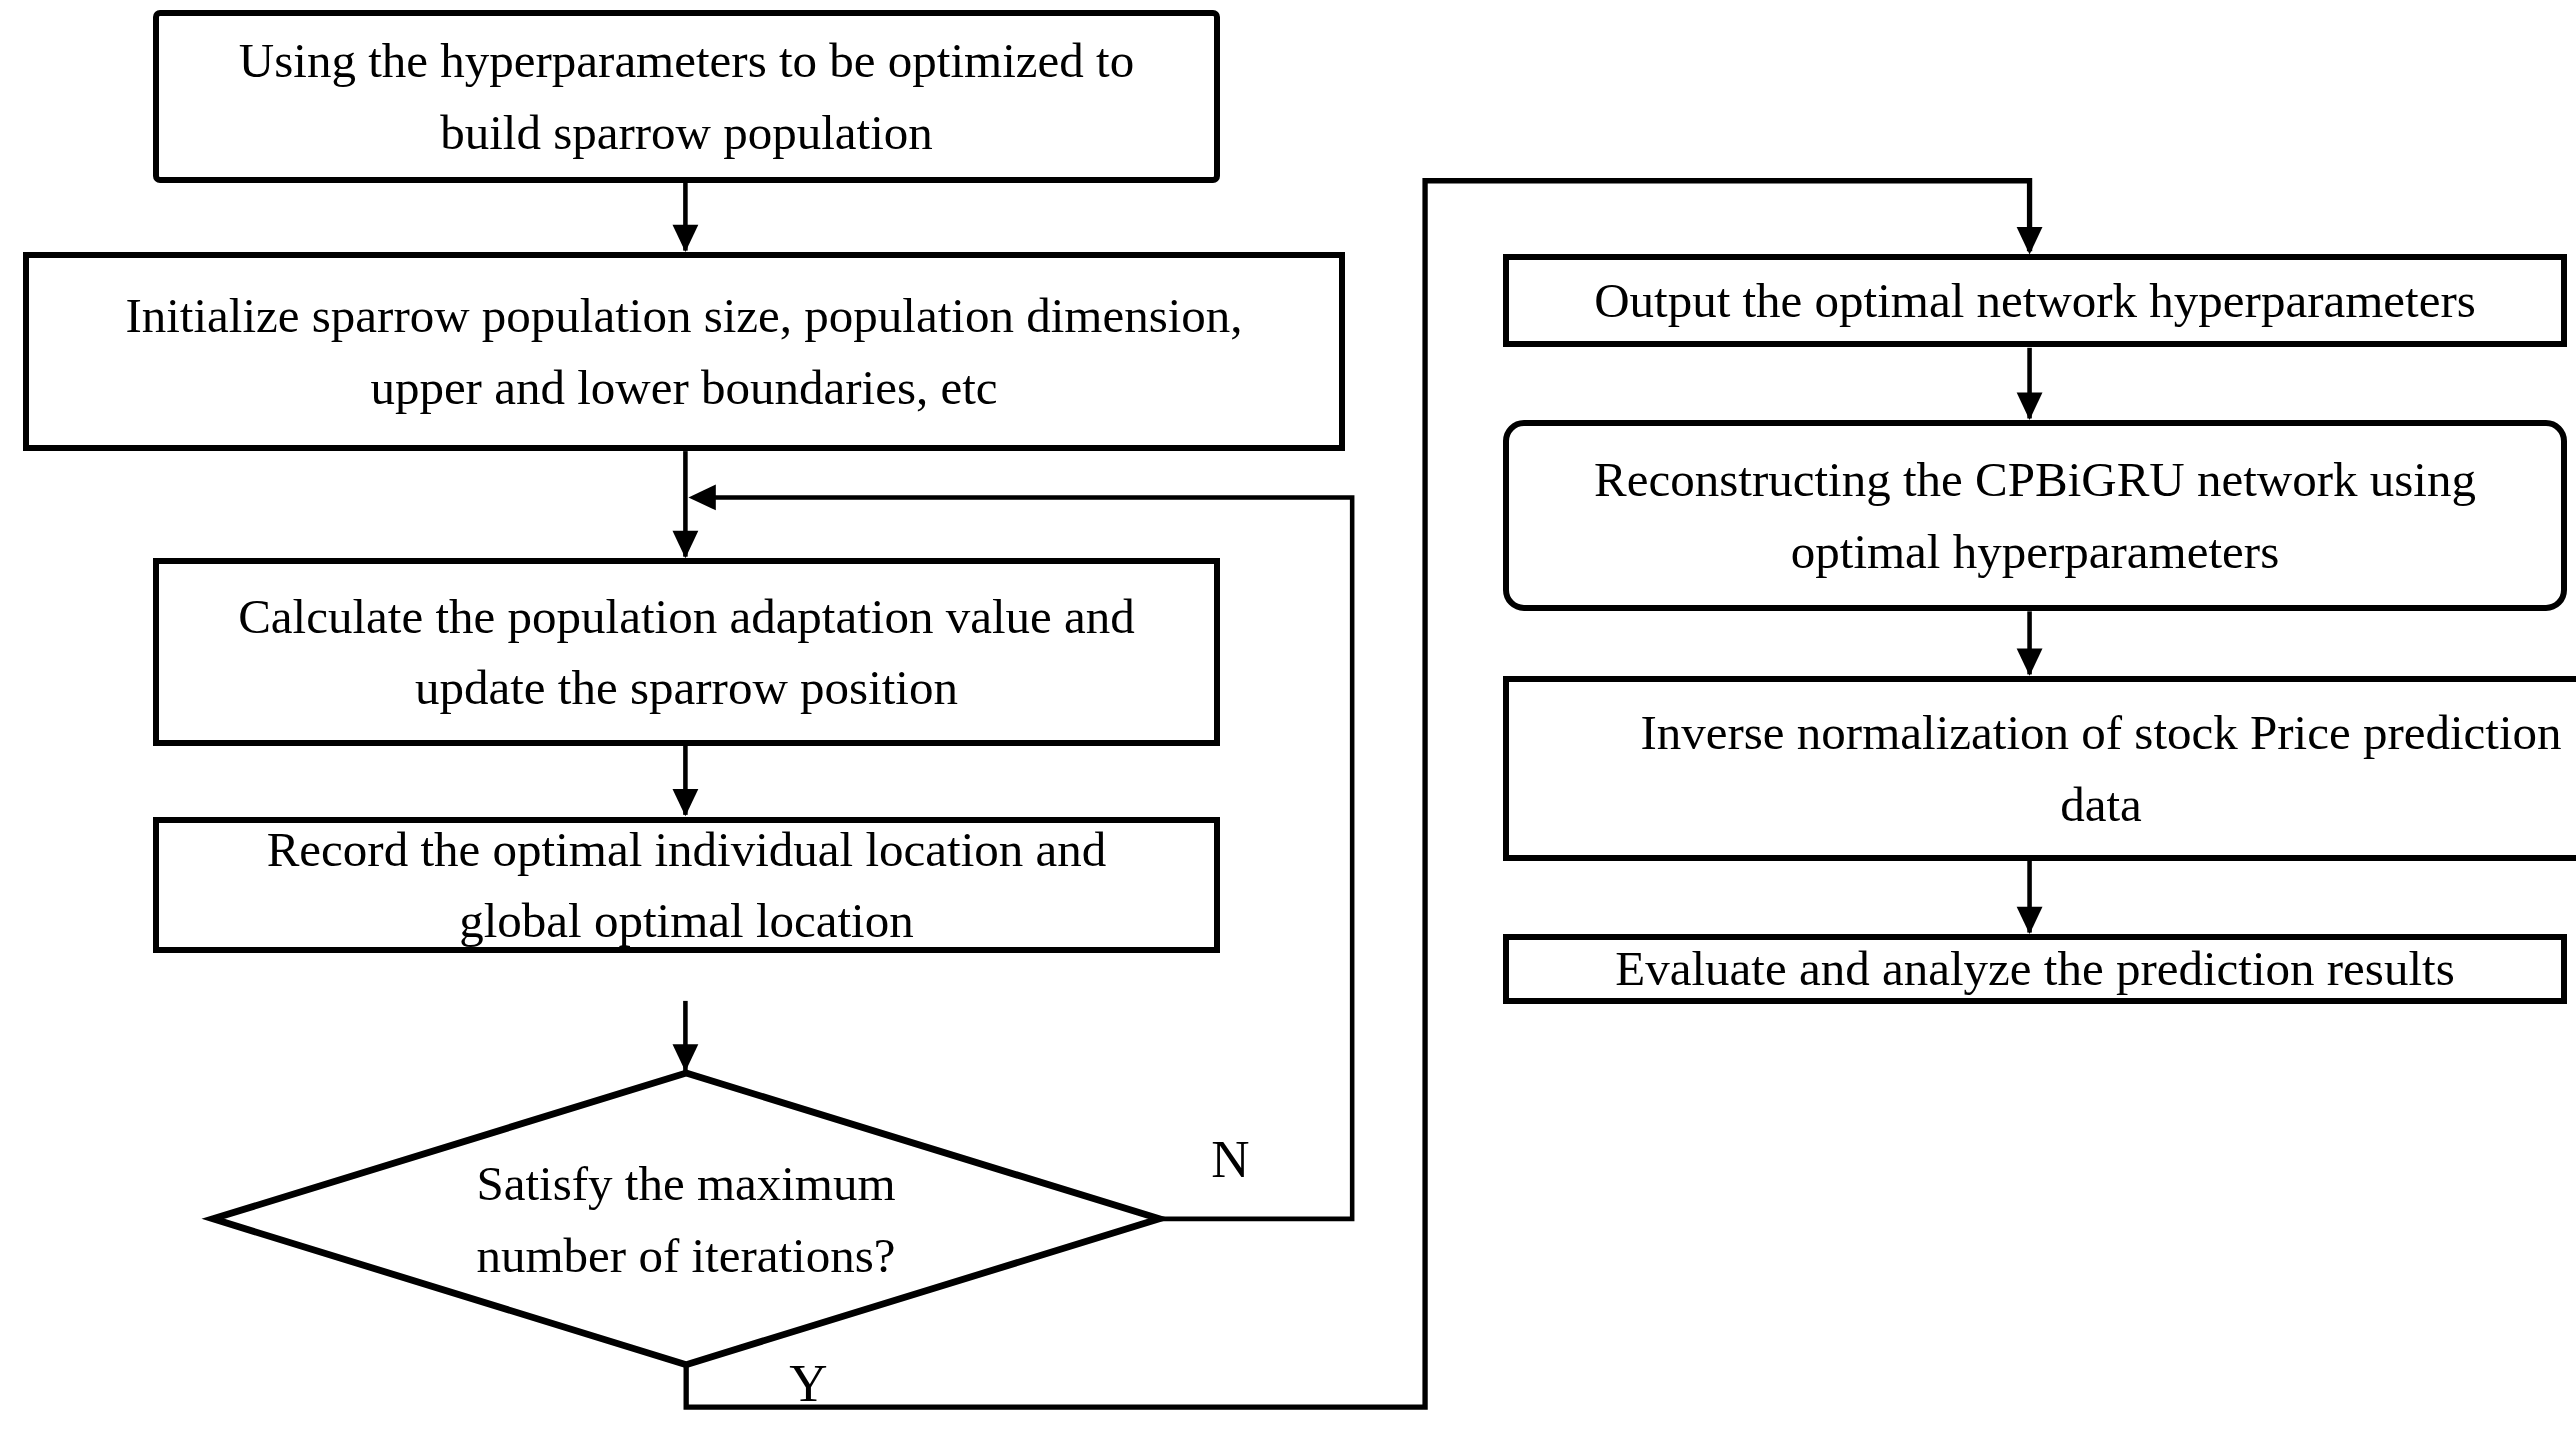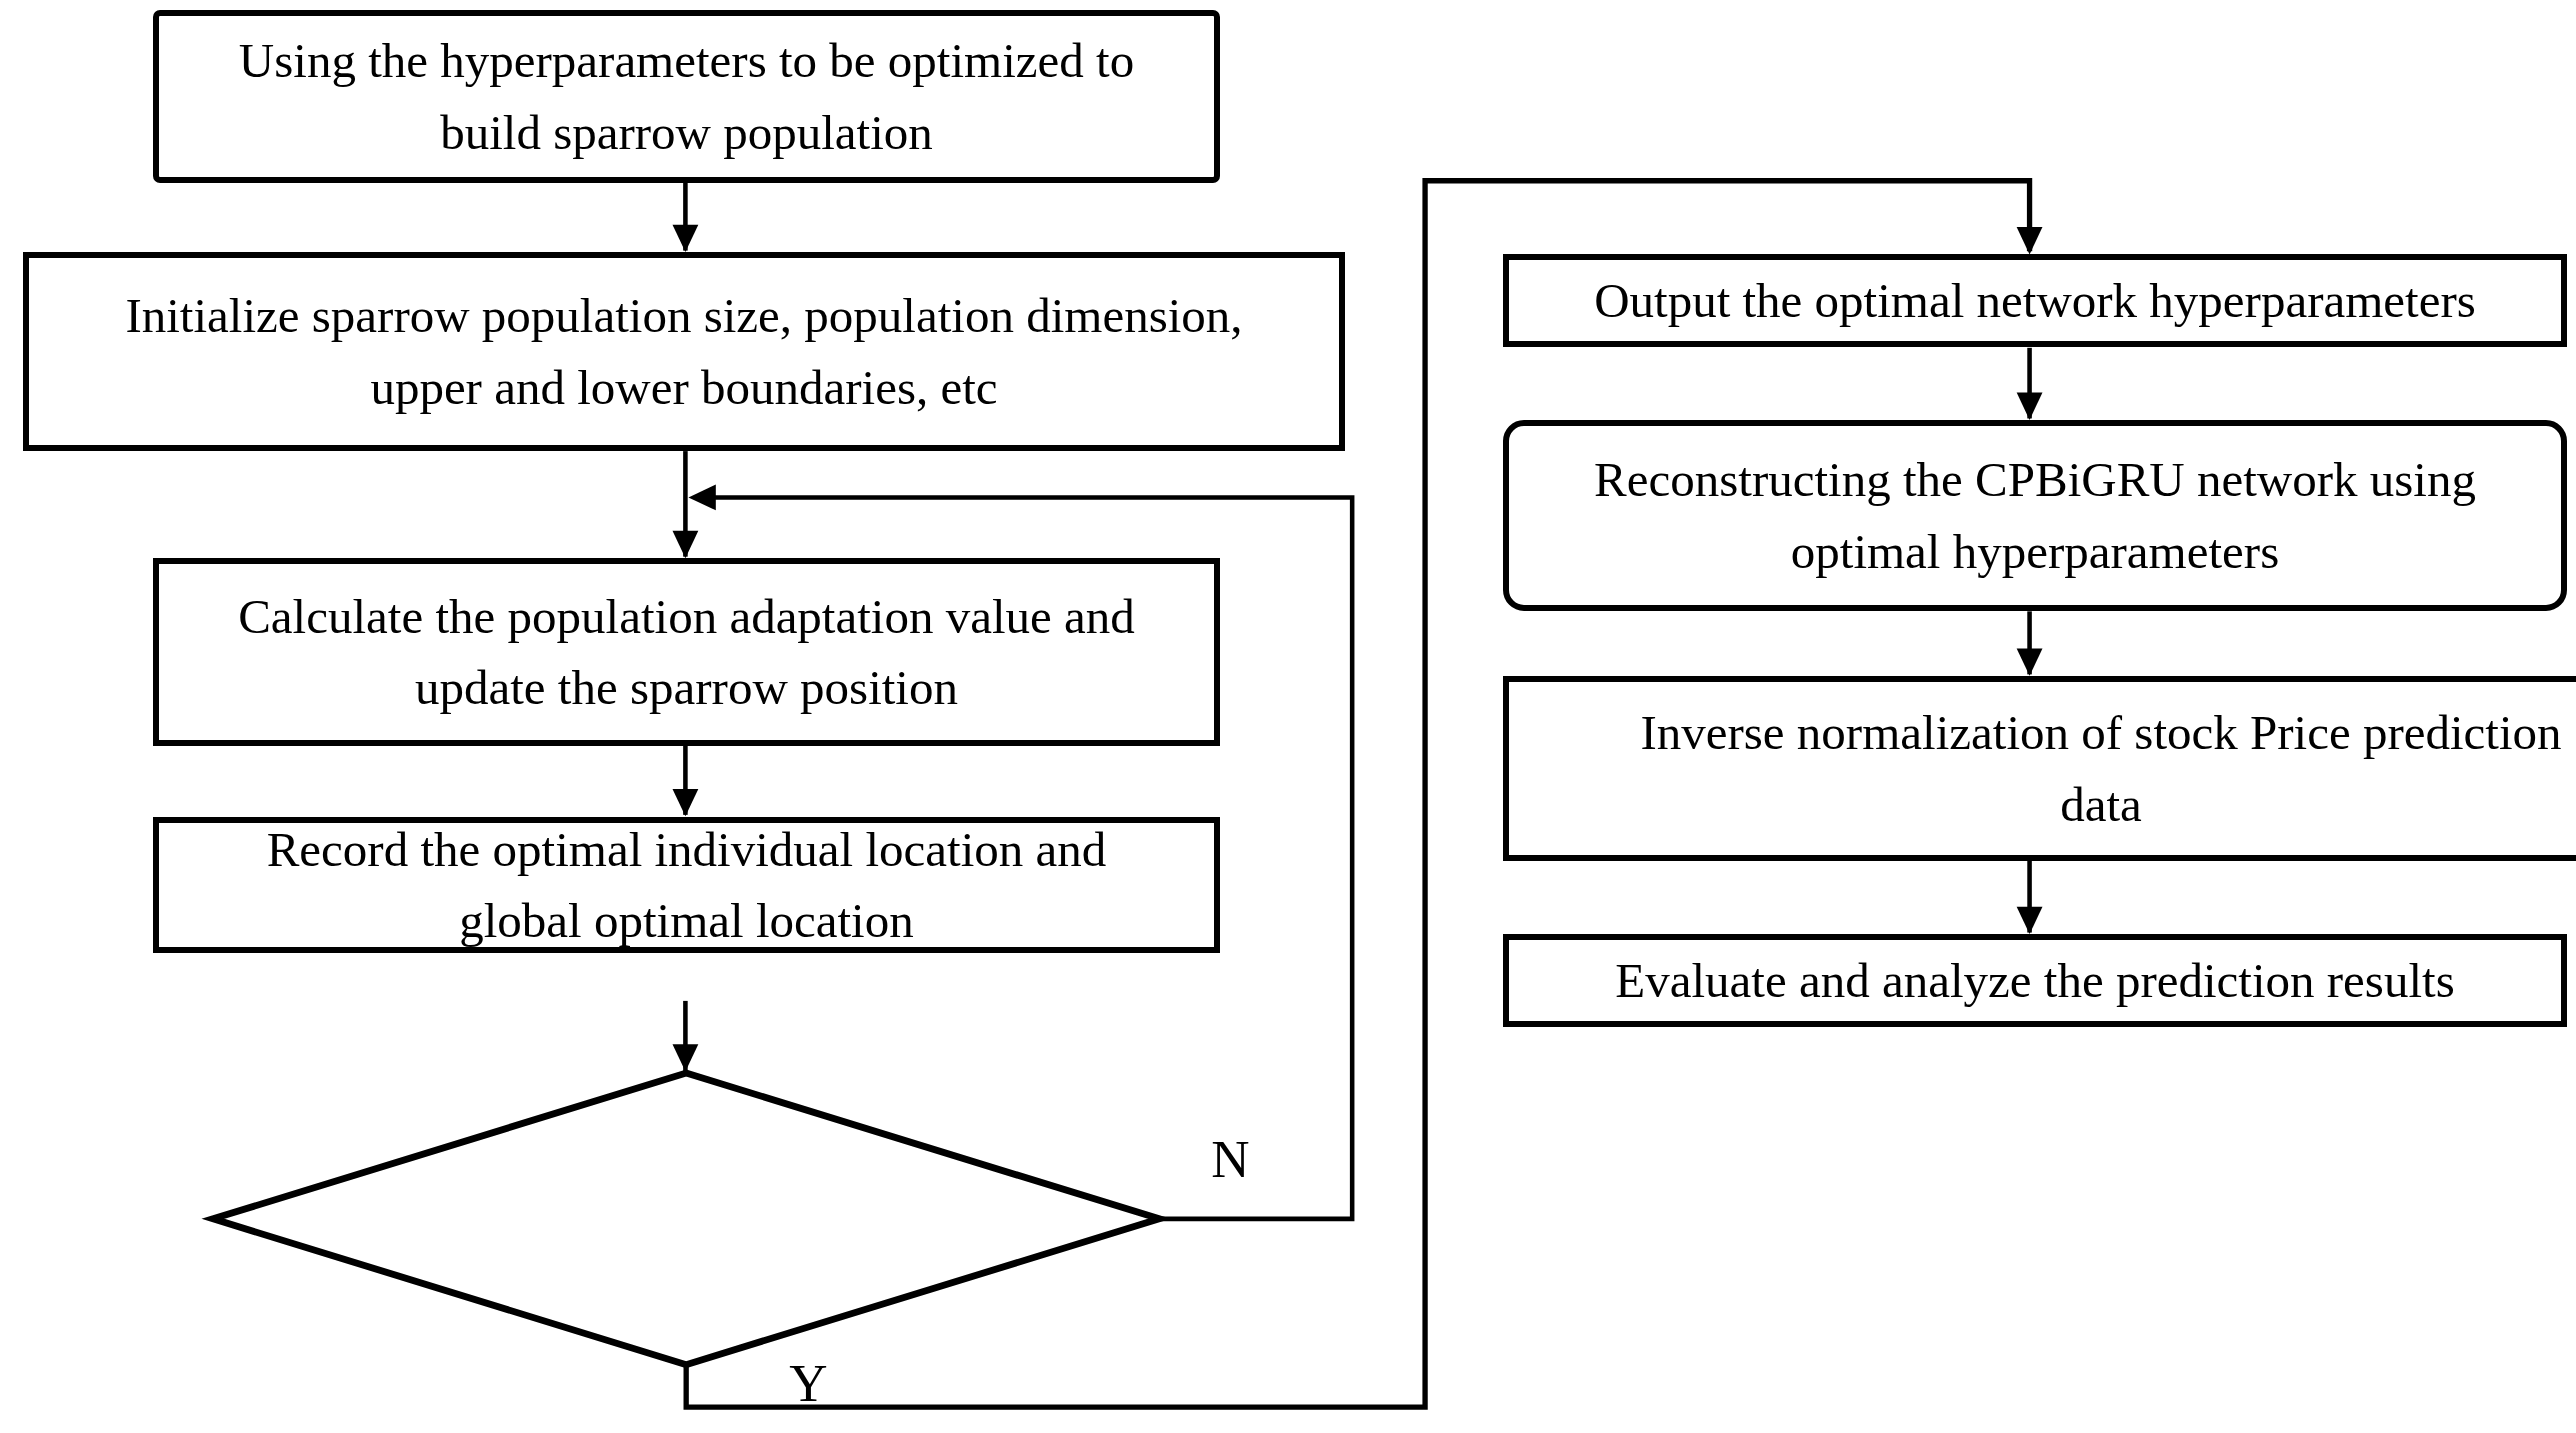--- a/index.html
+++ b/index.html
@@ -55,21 +55,21 @@
   }
   
   .n-build       {left:153px;  top:10px;   width:1067px; height:173px;border-radius:7px;}
   .n-init        {left:23px;   top:252px;  width:1322px; height:199px;}
   .n-calc        {left:153px;  top:558px;  width:1067px; height:188px;}
   .n-record      {left:153px;  top:817px; width:1067px; height:136px;font-family:Liberation Serif, serif;}
   .n-decision-txt{left:382px;  top:1132px; width:608px;  height:175px;}
   .n-output      {left:1503px; top:254px;  width:1064px; height:93px;}
   .n-reconstruct {left:1503px; top:420px;  width:1064px; height:191px;border-radius:21px;}
   .n-inverse     {left:1503px; top:676px;  width:1196px; height:185px;}
-  .n-evaluate    {left:1503px; top:934px; width:1064px; height:93px;}
+  .n-evaluate    {left:1503px; top:934px; width:1064px; height:70px;}
   .lbl-n{left:1185px; top:1115px; width:91px; height:87px;}
   .lbl-y{left:763px; top:1339px; width:91px; height:87px;}
 </style>
 </head>
 <body>
 
 <div class="canvas">
 
   <svg class="connector-layer" width="2576" height="1433" viewBox="0 0 3391 1887" xmlns="http://www.w3.org/2000/svg">
     <g stroke="#000000" stroke-width="6" fill="none">
@@ -108,20 +108,22 @@
 
   <div class="node n-init">Initialize sparrow population size, population dimension,
 upper and lower boundaries, etc</div>
 
   <div class="node n-calc">Calculate the population adaptation value and
 update the sparrow position</div>
 
   <div class="node n-record">Record the optimal individual location and
 global optimal location</div>
 
+  <div class="diamond-label n-decision-txt">Satisfy the maximum
+number of iterations?</div>
 
   <div class="node n-output">Output the optimal network hyperparameters</div>
 
   <div class="node n-reconstruct">Reconstructing the CPBiGRU network using
 optimal hyperparameters</div>
 
   <div class="node n-inverse">Inverse normalization of stock Price prediction
 data</div>
 
   <div class="node n-evaluate">Evaluate and analyze the prediction results</div>

